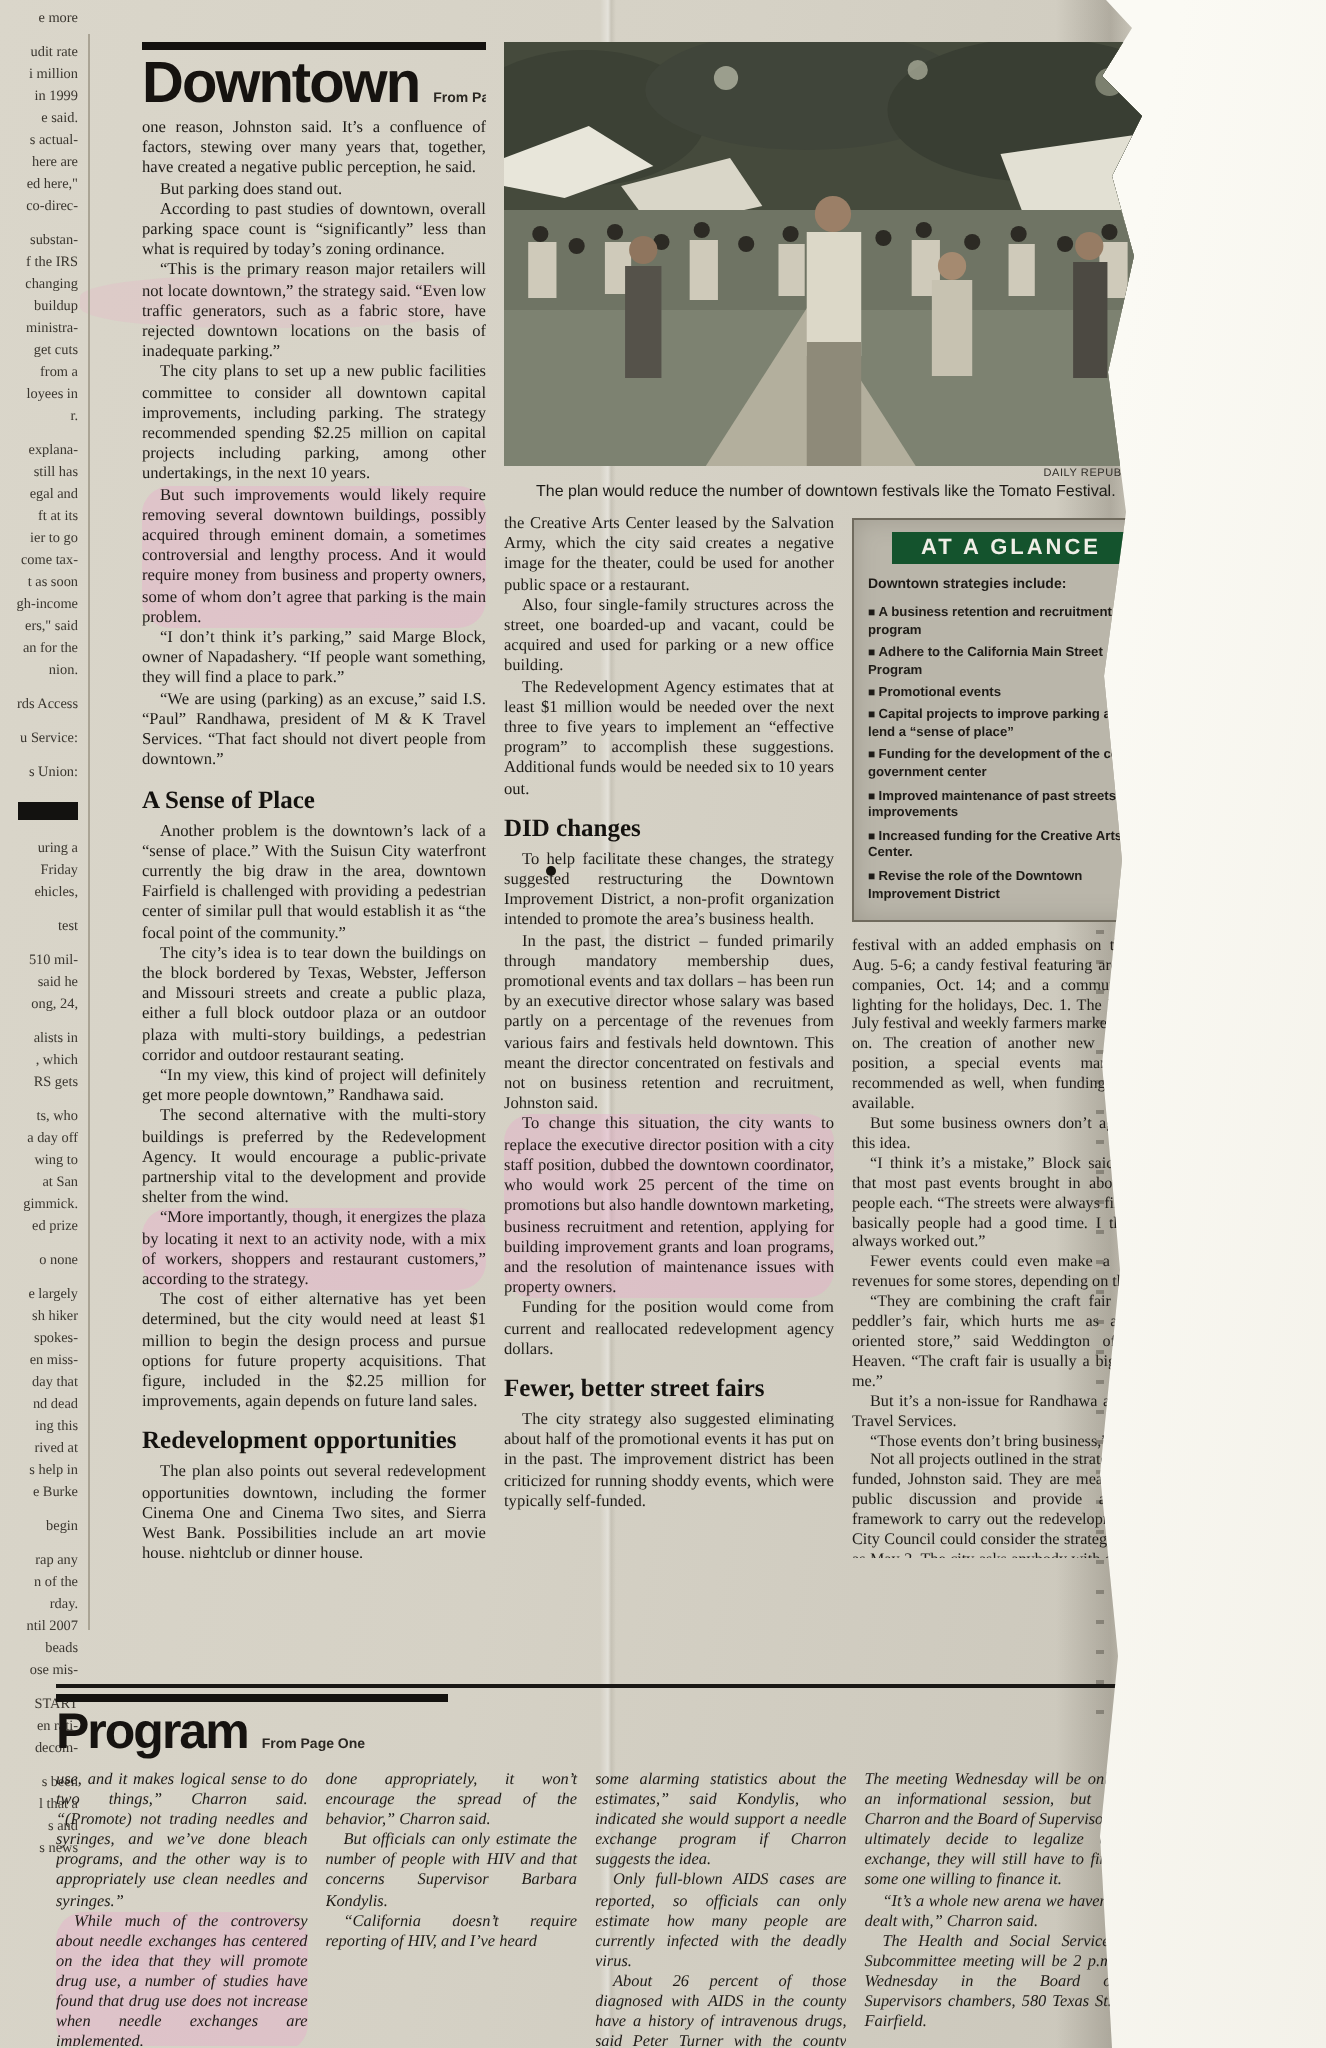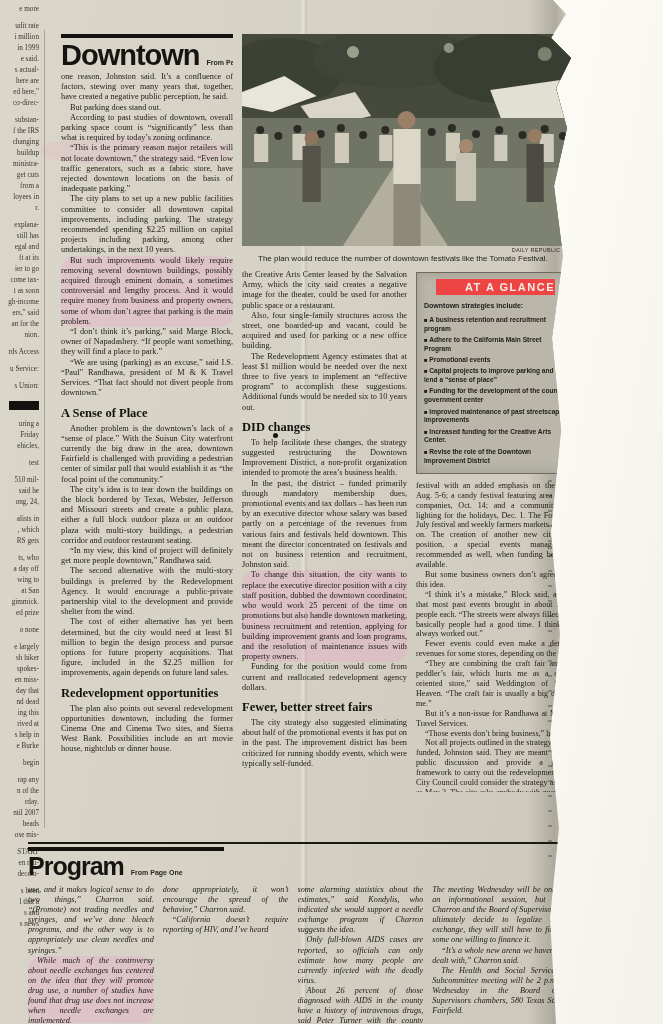--- a/index.html
+++ b/index.html
@@ -25,22 +25,22 @@
     background:rgba(238,160,200,.18);border-radius:40%;}
 
   
   .left-strip{position:absolute;left:1px;top:4px;width:38px;height:1016px;overflow:hidden;
     padding:0 4px 0 0;text-align:right;font-size:7.2px;line-height:11px;color:#3a362f;}
   .left-strip .frag{white-space:nowrap;}
   .left-strip .frag-gap{height:6px;}
   .ink-bar{width:30px;height:9px;background:#131210;margin:3px 0 3px auto;}
 
   
-  .downtown{position:absolute;left:44px;top:30px;width:514px;height:798px;overflow:hidden;
-    border-left:1px solid #aaa495;padding-left:16px;}
+  .downtown{position:absolute;left:44px;top:17px;width:514px;height:798px;overflow:hidden;
+    border-left:1px solid #aaa495;padding-left:26px;}
   .headline-wrap{width:196px;border-top:4px solid #14120f;padding-top:1px;
     display:flex;align-items:baseline;gap:7px;}
   .headline{font-family:"Liberation Sans",sans-serif;font-weight:bold;
     font-size:29px;letter-spacing:-1px;margin:0;color:#161310;}
   .headline-sm{font-size:25px;}
   .kicker{font-family:"Liberation Sans",sans-serif;font-weight:bold;font-size:7px;color:#2a2722;white-space:nowrap;}
   .article-cols{display:flex;gap:9px;margin-top:4px;height:758px;overflow:hidden;}
   .col1{width:172px;overflow:hidden;}
   .right-area{flex:1;display:flex;flex-direction:column;overflow:hidden;}
   .two-cols{display:flex;gap:9px;flex:1;overflow:hidden;}
@@ -57,22 +57,22 @@
   .photo{height:212px;position:relative;background:#7b8070;overflow:hidden;}
   .photo svg{display:block;width:100%;height:100%;}
   .credit{font-family:"Liberation Sans",sans-serif;font-size:5.5px;text-align:right;
     color:#2e2b26;margin:1px 0 0;letter-spacing:.3px;}
   .caption{font-family:"Liberation Sans",sans-serif;font-size:8px;line-height:10px;
     margin:1px 16px 6px;color:#1c1a16;}
 
   
   .glance{background:#bab6aa;border:1px solid #6f6a5d;padding:6px 7px 5px;margin:2px 0 7px;
     box-shadow:inset 0 0 12px rgba(80,75,62,.25);}
-  .glance-title{background:#ef4444;color:#efeee6;font-family:"Liberation Sans",sans-serif;
-    font-weight:bold;font-size:11px;line-height:16px;text-align:right;letter-spacing:1.5px;margin:0 12px 6px;}
+  .glance-title{background:#14532d;color:#efeee6;font-family:"Liberation Sans",sans-serif;
+    font-weight:bold;font-size:11px;line-height:16px;text-align:center;letter-spacing:1.5px;margin:0 12px 6px;}
   .glance-intro{font-family:"Liberation Sans",sans-serif;font-weight:bold;font-size:7px;margin:0 0 5px;}
   .glance-list{margin:0;}
   .glance-item{font-family:"Liberation Sans",sans-serif;font-weight:bold;font-size:6.6px;
     line-height:8.8px;margin:0 0 2.5px;}
   .glance-item::before{content:"\25A0\00a0";font-size:6px;}
 
   
   .program{position:absolute;left:28px;top:842px;width:530px;height:182px;
     border-top:2px solid #1a1815;padding-top:3px;overflow:hidden;}
   .program-cols{display:flex;gap:9px;margin-top:4px;height:138px;overflow:hidden;}
@@ -198,20 +198,21 @@
             <p class="body-p">“This is the primary reason major retailers will not locate downtown,” the strategy said. “Even low traffic generators, such as a fabric store, have rejected downtown locations on the basis of inadequate parking.”</p>
             <p class="body-p">The city plans to set up a new public facilities committee to consider all downtown capital improvements, including parking. The strategy recommended spending $2.25 million on capital projects including parking, among other undertakings, in the next 10 years.</p>
             <p class="body-p hl">But such improvements would likely require removing several downtown buildings, possibly acquired through eminent domain, a sometimes controversial and lengthy process. And it would require money from business and property owners, some of whom don’t agree that parking is the main problem.</p>
             <p class="body-p">“I don’t think it’s parking,” said Marge Block, owner of Napadashery. “If people want something, they will find a place to park.”</p>
             <p class="body-p">“We are using (parking) as an excuse,” said I.S. “Paul” Randhawa, president of M &amp; K Travel Services. “That fact should not divert people from downtown.”</p>
             <h3 class="subhead">A Sense of Place</h3>
             <p class="body-p">Another problem is the downtown’s lack of a “sense of place.” With the Suisun City waterfront currently the big draw in the area, downtown Fairfield is challenged with providing a pedestrian center of similar pull that would establish it as “the focal point of the community.”</p>
             <p class="body-p">The city’s idea is to tear down the buildings on the block bordered by Texas, Webster, Jefferson and Missouri streets and create a public plaza, either a full block outdoor plaza or an outdoor plaza with multi-story buildings, a pedestrian corridor and outdoor restaurant seating.</p>
             <p class="body-p">“In my view, this kind of project will definitely get more people downtown,” Randhawa said.</p>
             <p class="body-p">The second alternative with the multi-story buildings is preferred by the Redevelopment Agency. It would encourage a public-private partnership vital to the development and provide shelter from the wind.</p>
+            <p class="body-p hl">“More importantly, though, it energizes the plaza by locating it next to an activity node, with a mix of workers, shoppers and restaurant customers,” according to the strategy.</p>
             <p class="body-p">The cost of either alternative has yet been determined, but the city would need at least $1 million to begin the design process and pursue options for future property acquisitions. That figure, included in the $2.25 million for improvements, again depends on future land sales.</p>
             <h3 class="subhead">Redevelopment opportunities</h3>
             <p class="body-p">The plan also points out several redevelopment opportunities downtown, including the former Cinema One and Cinema Two sites, and Sierra West Bank. Possibilities include an art movie house, nightclub or dinner house.</p>
           </div>
       </div>
 
       <div class="right-area">
         <div class="photo">
           <svg viewBox="0 0 330 212" preserveAspectRatio="none">
             <rect width="330" height="212" fill="#7d8271"></rect>
@@ -316,20 +317,21 @@
       <span class="kicker">From Page One</span>
     </div>
     <div class="program-cols">
       <div class="pcol">
           <p class="body-p noind">use, and it makes logical sense to do two things,” Charron said. “(Promote) not trading needles and syringes, and we’ve done bleach programs, and the other way is to appropriately use clean needles and syringes.”</p>
           <p class="body-p hl">While much of the controversy about needle exchanges has centered on the idea that they will promote drug use, a number of studies have found that drug use does not increase when needle exchanges are implemented.</p>
           <p class="body-p">“I’m fairly sure that if it’s</p>
         </div>
       <div class="pcol">
           <p class="body-p noind">done appropriately, it won’t encourage the spread of the behavior,” Charron said.</p>
+          <p class="body-p">But officials can only estimate the number of people with HIV and that concerns Supervisor Barbara Kondylis.</p>
           <p class="body-p">“California doesn’t require reporting of HIV, and I’ve heard</p>
         </div>
       <div class="pcol">
           <p class="body-p noind">some alarming statistics about the estimates,” said Kondylis, who indicated she would support a needle exchange program if Charron suggests the idea.</p>
           <p class="body-p">Only full-blown AIDS cases are reported, so officials can only estimate how many people are currently infected with the deadly virus.</p>
           <p class="body-p">About 26 percent of those diagnosed with AIDS in the county have a history of intravenous drugs, said Peter Turner with the county health department.</p>
         </div>
       <div class="pcol">
           <p class="body-p noind">The meeting Wednesday will be only an informational session, but if Charron and the Board of Supervisors ultimately decide to legalize an exchange, they will still have to find some one willing to finance it.</p>
           <p class="body-p">“It’s a whole new arena we haven’t dealt with,” Charron said.</p>

